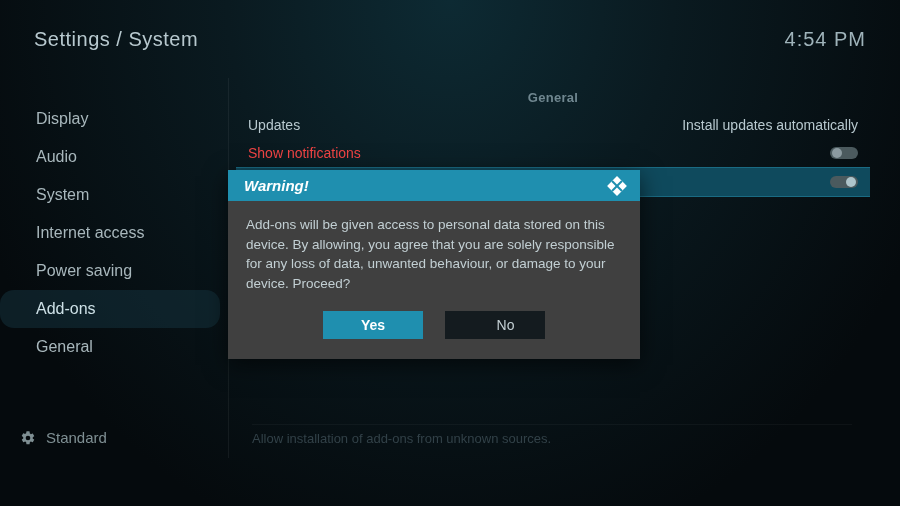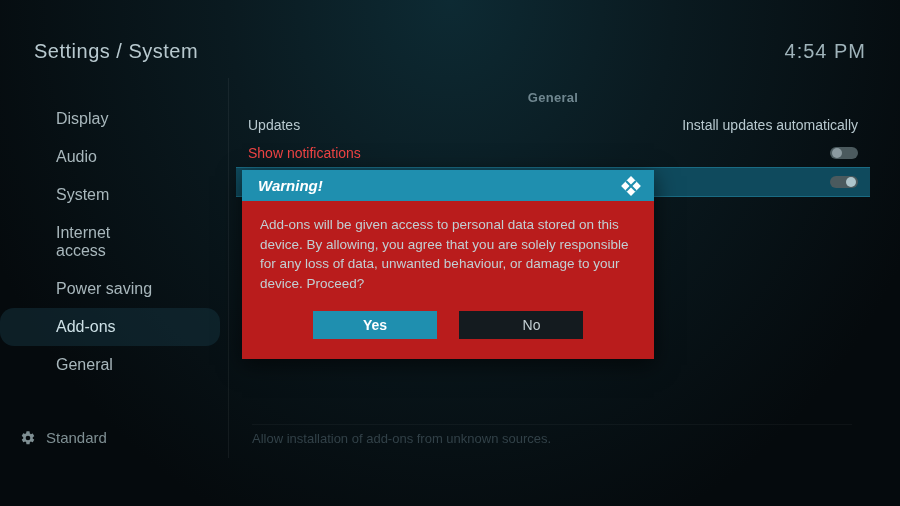--- a/index.html
+++ b/index.html
@@ -2,54 +2,54 @@
 <html><head>
 <meta charset="utf-8">
 <style>
   * { margin: 0; padding: 0; box-sizing: border-box; }
   html, body { width: 900px; height: 506px; overflow: hidden; font-family: Arial, sans-serif; }
   body {
     background: radial-gradient(ellipse at center top, #0d2a33 0%, #0a1a20 35%, #050a0d 80%);
     color: #c9d6da;
     position: relative;
   }
-  .header { position: absolute; top: 40px; left: 34px; right: 34px; display: flex; justify-content: space-between; align-items: flex-end; }
+  .header { position: absolute; top: 28px; left: 34px; right: 34px; display: flex; justify-content: space-between; align-items: flex-end; }
   .breadcrumb { color: #b8c9cf; font-size: 20px; font-weight: 300; letter-spacing: .5px; }
   .clock { color: #9fb3ba; font-size: 20px; font-weight: 300; letter-spacing: 1px; }
 
   .sidebar { position: absolute; top: 100px; left: 0; width: 220px; }
-  .side-item { padding: 10px 56px; font-size: 16px; font-weight: 300; color: #a8b7bc; cursor: pointer; }
+  .side-item { padding: 10px 36px; font-size: 16px; font-weight: 300; color: #a8b7bc; cursor: pointer; }
   .side-item.selected { background: rgba(20,50,60,.55); color: #cde0e6; border-radius: 14px; }
 
   .level-box { position: absolute; left: 20px; bottom: 60px; display: flex; align-items: center; gap: 10px; color: #7f8f93; font-size: 15px; }
   .gear { width: 16px; height: 16px; }
 
   .content-divider { position: absolute; top: 78px; left: 228px; width: 1px; height: 380px; background: rgba(255,255,255,0.06); }
   .content { position: absolute; top: 80px; left: 236px; right: 30px; }
   .section-header { text-align: center; color: #708790; font-size: 13px; font-weight: bold; letter-spacing: .3px; padding: 10px 0 6px; }
   .row { display: flex; justify-content: space-between; align-items: center; padding: 6px 12px; font-size: 14px; color: #ef4444; }
   .row.first { color: #b8c9cf; }
   .row-value { color: #b8c9cf; font-size: 14px; }
   .row.highlight { background: #0f4a5d; border-top: 1px solid #1a6b83; border-bottom: 1px solid #1a6b83; height: 30px; padding: 4px 12px; }
   .toggle { width: 28px; height: 12px; border-radius: 8px; background: #4b5a5e; position: relative; }
   .toggle::after { content:""; position:absolute; top:1px; width:10px; height:10px; border-radius:50%; background:#8b9aa0; }
   .toggle.off::after { left: 2px; }
   .toggle.on::after { right: 2px; background: #adc4ca; }
   .desc-line { position: absolute; left: 252px; right: 48px; bottom: 60px; border-top: 1px solid rgba(255,255,255,0.04); padding-top: 6px; color: #324148; font-size: 13px; }
 
   
-  .modal { position: absolute; top: 170px; left: 242px; width: 412px; background: #b91c1c; box-shadow: 0 6px 22px rgba(0,0,0,.6); }
+  .modal { position: absolute; top: 170px; left: 228px; width: 412px; background: #404040; box-shadow: 0 6px 22px rgba(0,0,0,.6); }
   .modal-title { background: #1f8faf; color: #fff; font-size: 15px; font-weight: bold; font-style: italic; padding: 7px 16px; display: flex; justify-content: space-between; align-items: center; }
   .kodi-icon { transform: rotate(45deg); width: 14px; height: 14px; background:#fff; position:relative; }
   .kodi-icon::before, .kodi-icon::after { content:""; position:absolute; background:#1f8faf; }
   .kodi-icon::before { width:2px; height:14px; left:6px; top:0; }
   .kodi-icon::after  { width:14px; height:2px; left:0; top:6px; }
   .modal-body { color: #c2cfd3; font-size: 13.5px; line-height: 1.45; padding: 14px 18px 10px; }
   .modal-actions { display: flex; justify-content: center; gap: 22px; padding: 8px 0 20px; }
-  .btn { width: 124px; height: 28px; display:flex; align-items:center; justify-content:center; font-size: 14px; cursor:pointer; }
+  .btn { width: 100px; height: 28px; display:flex; align-items:center; justify-content:center; font-size: 14px; cursor:pointer; }
   .btn.yes { background: #1f8faf; color:#fff; font-weight:bold; }
   .btn.no  { background: #141b1f; color:#c4d0d4;padding-left:21px; }
 </style>
 </head>
 <body>
 
 <div class="header">
   <div class="breadcrumb">Settings / System</div>
   <div class="clock">4:54 PM</div>
 </div>

